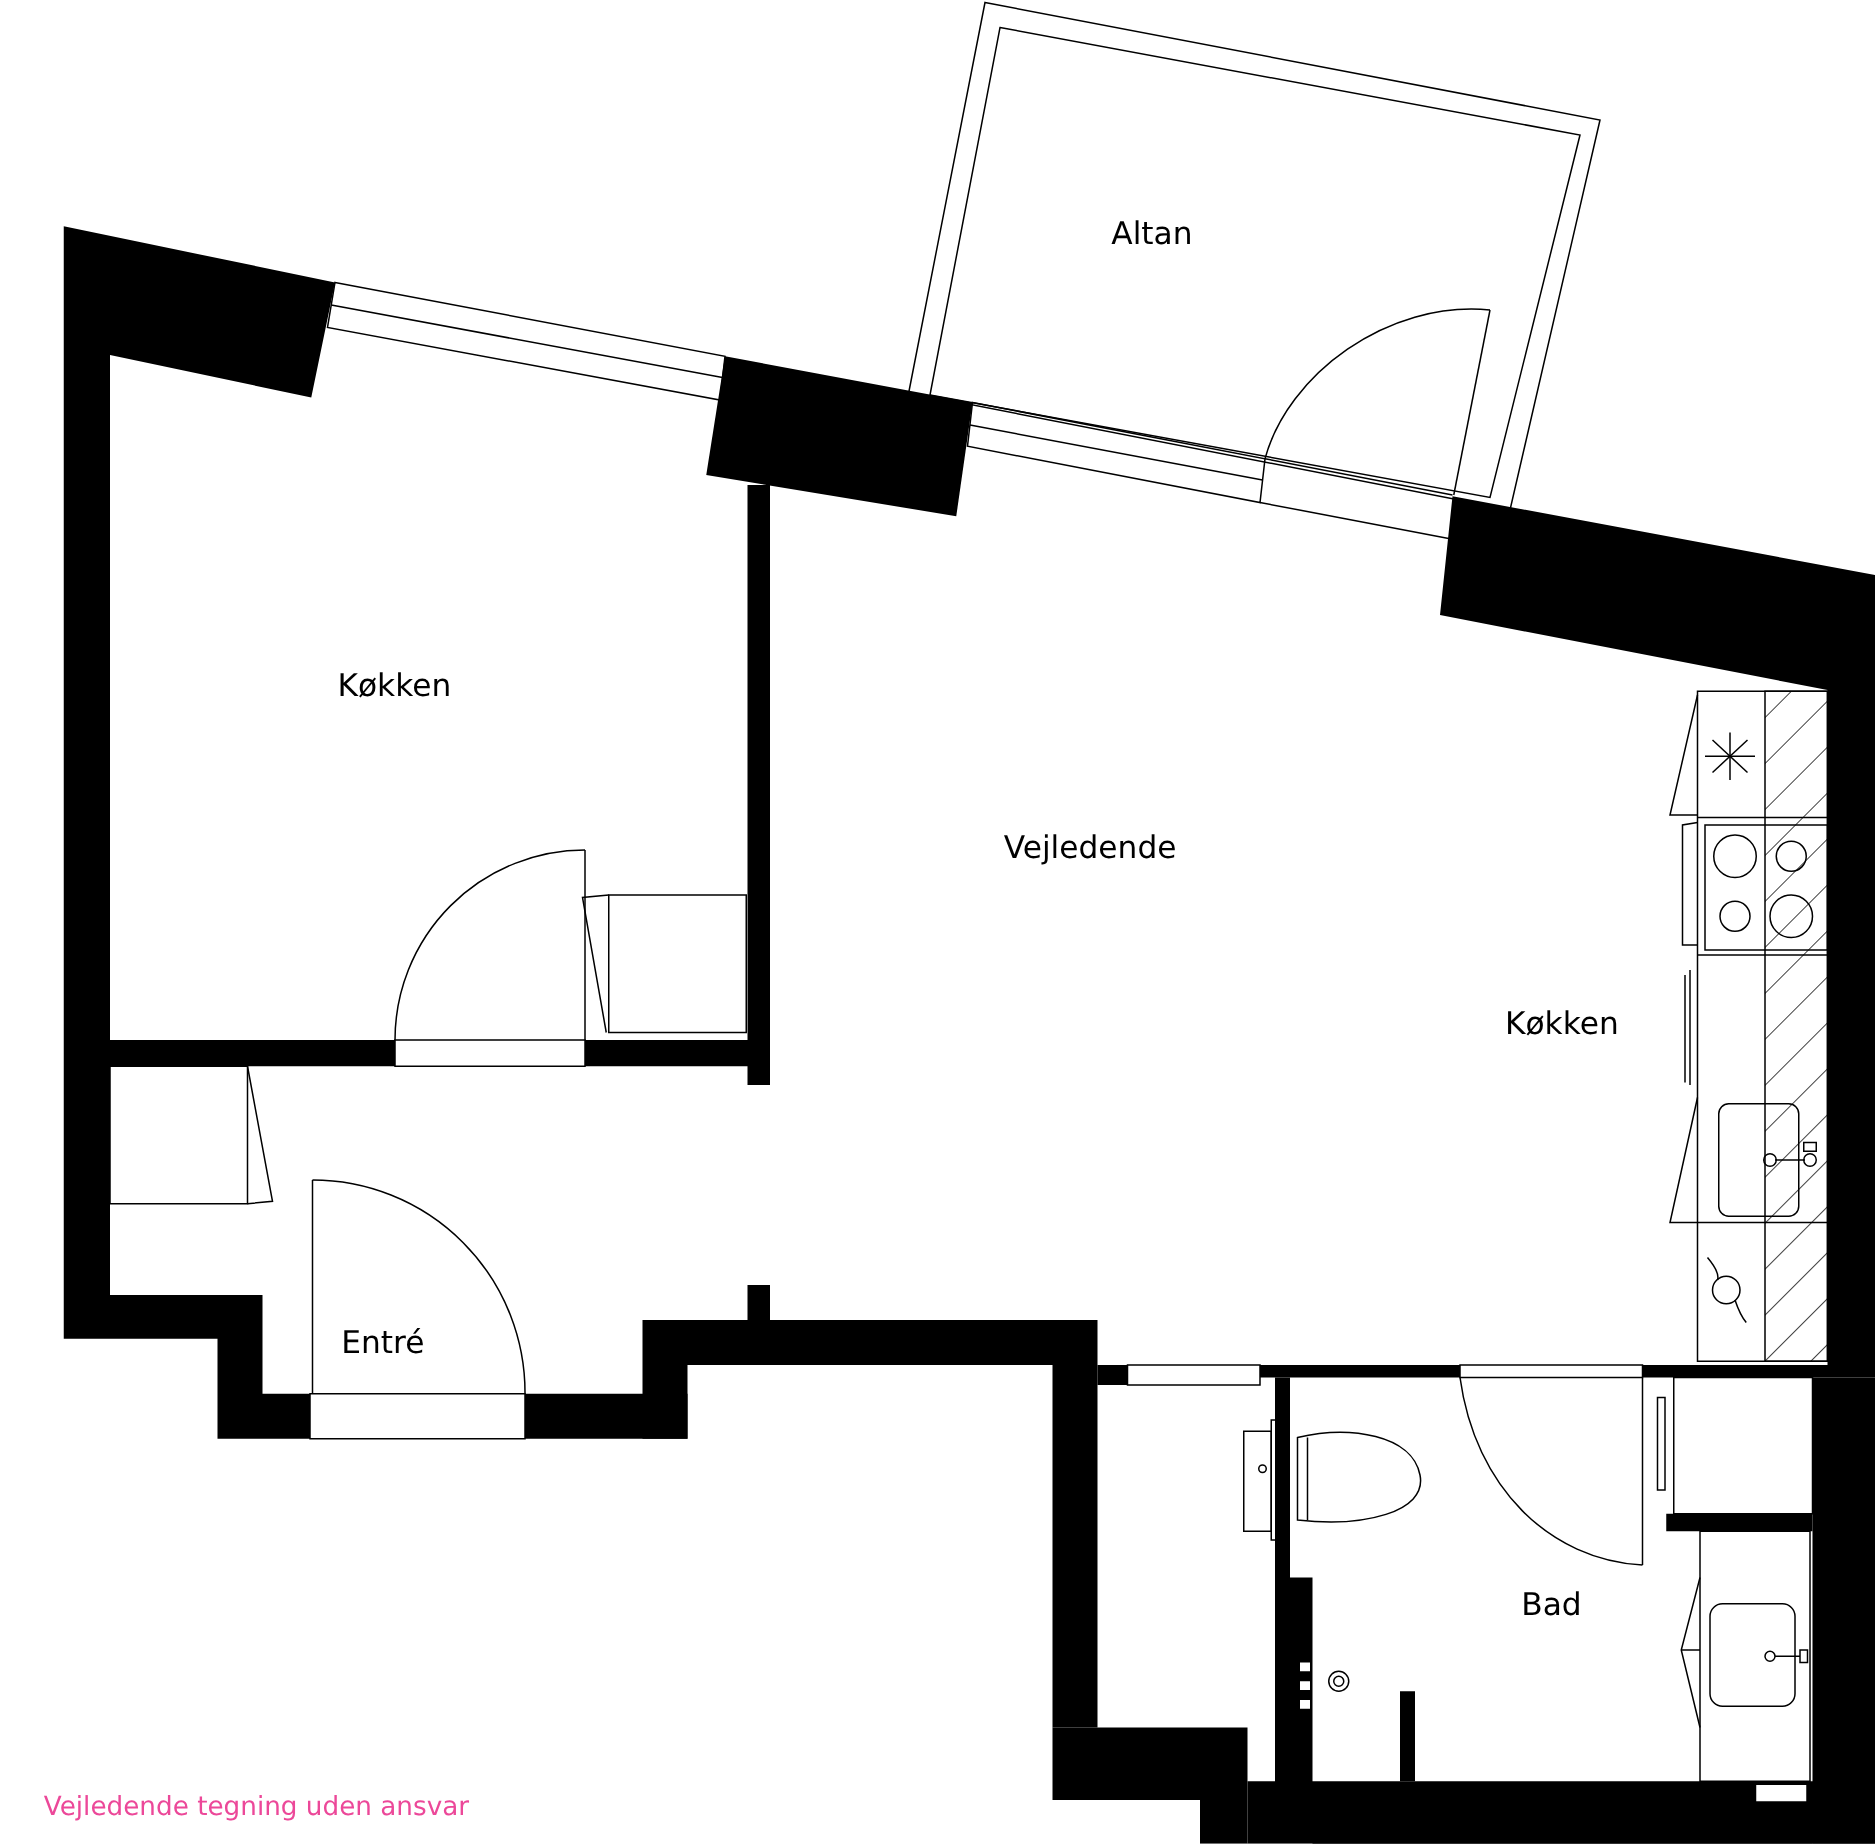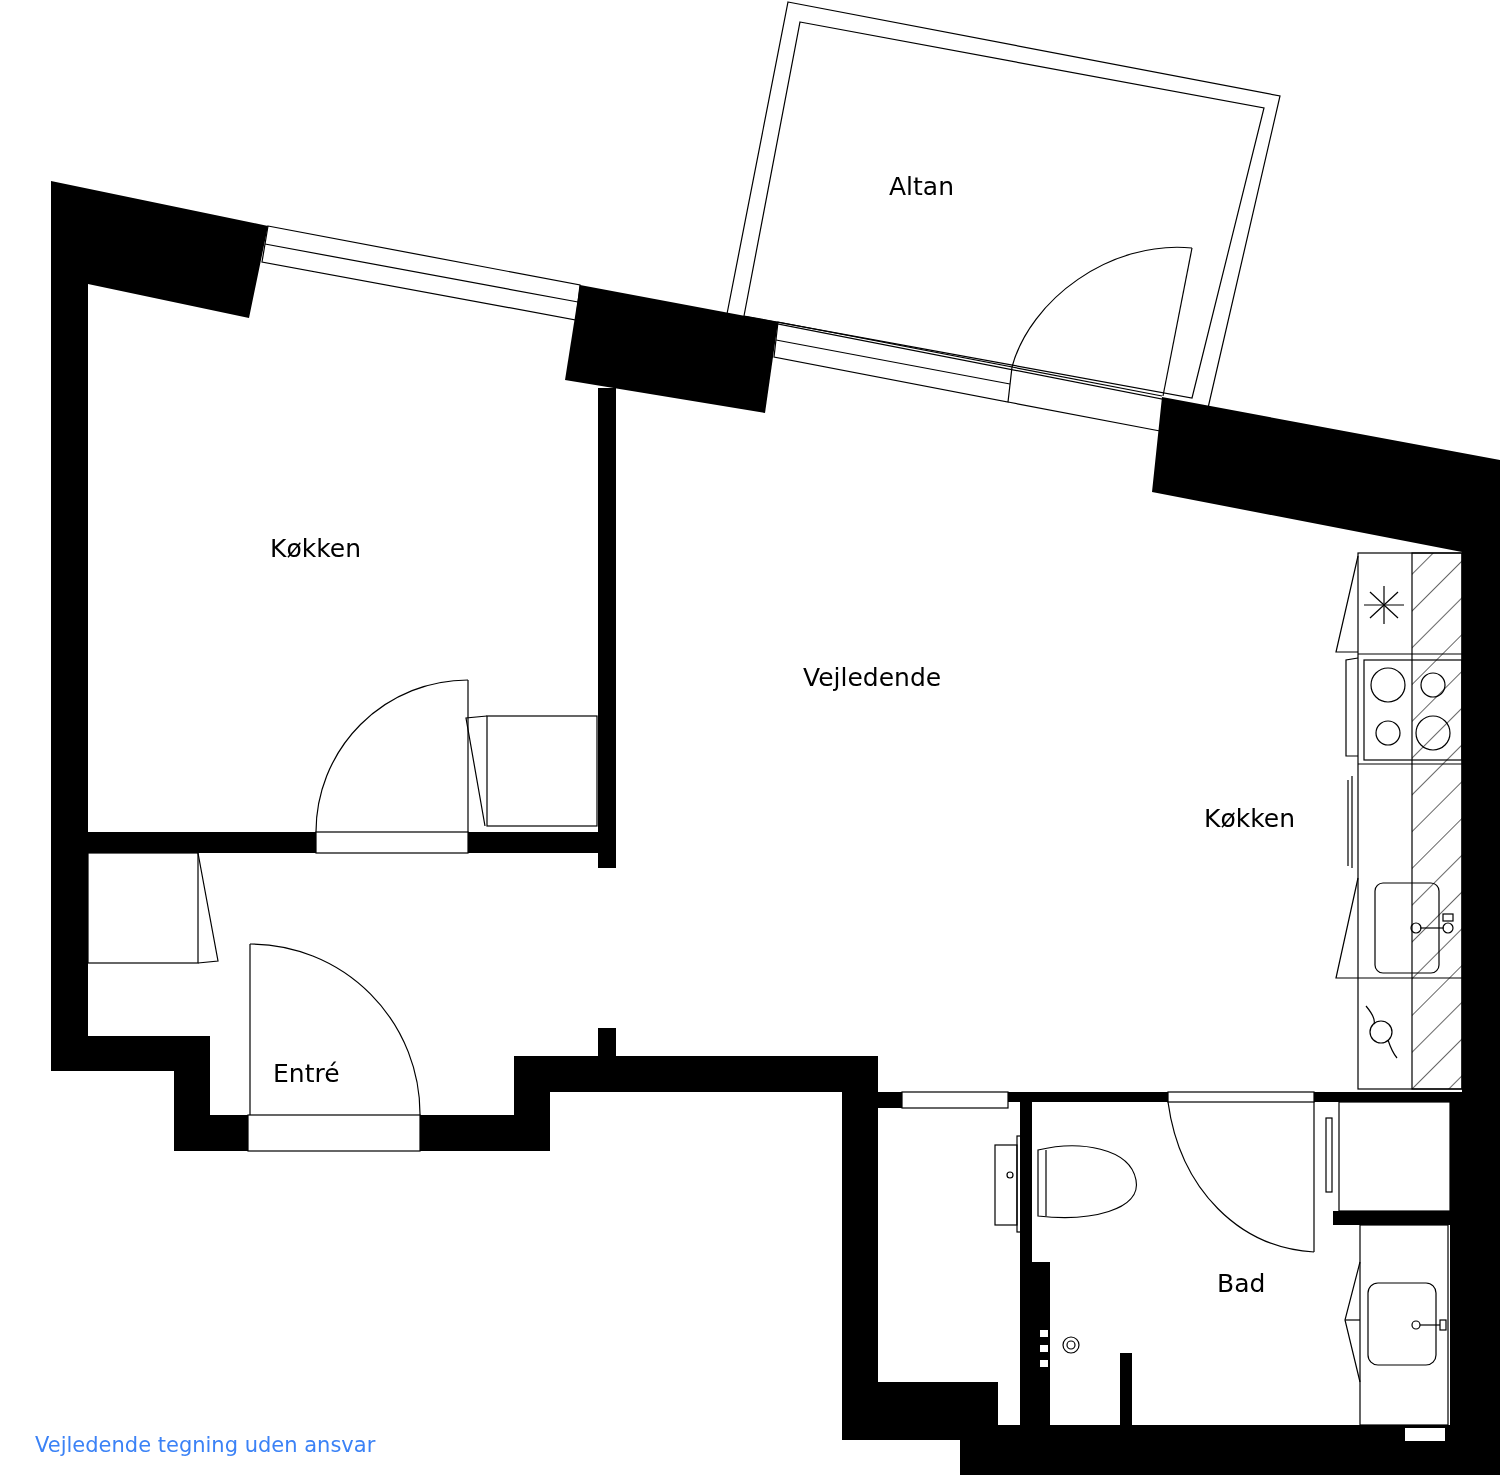--- a/index.html
+++ b/index.html
@@ -13,21 +13,21 @@
       font-family: "DejaVu Sans", sans-serif;
       font-size: 25px;
       color: #000000;
       white-space: nowrap;
       line-height: 1;
     }
     .note {
       position: absolute;
       font-family: "DejaVu Sans", sans-serif;
       font-size: 21px;
-      color: #3b82f6;
+      color: #ec4899;
       white-space: nowrap;
       line-height: 1;
     }
   </style>
 </head>
 <body>
 
 <svg id="plan" viewBox="0 0 1500 1475" xmlns="http://www.w3.org/2000/svg">
 
   <g>

